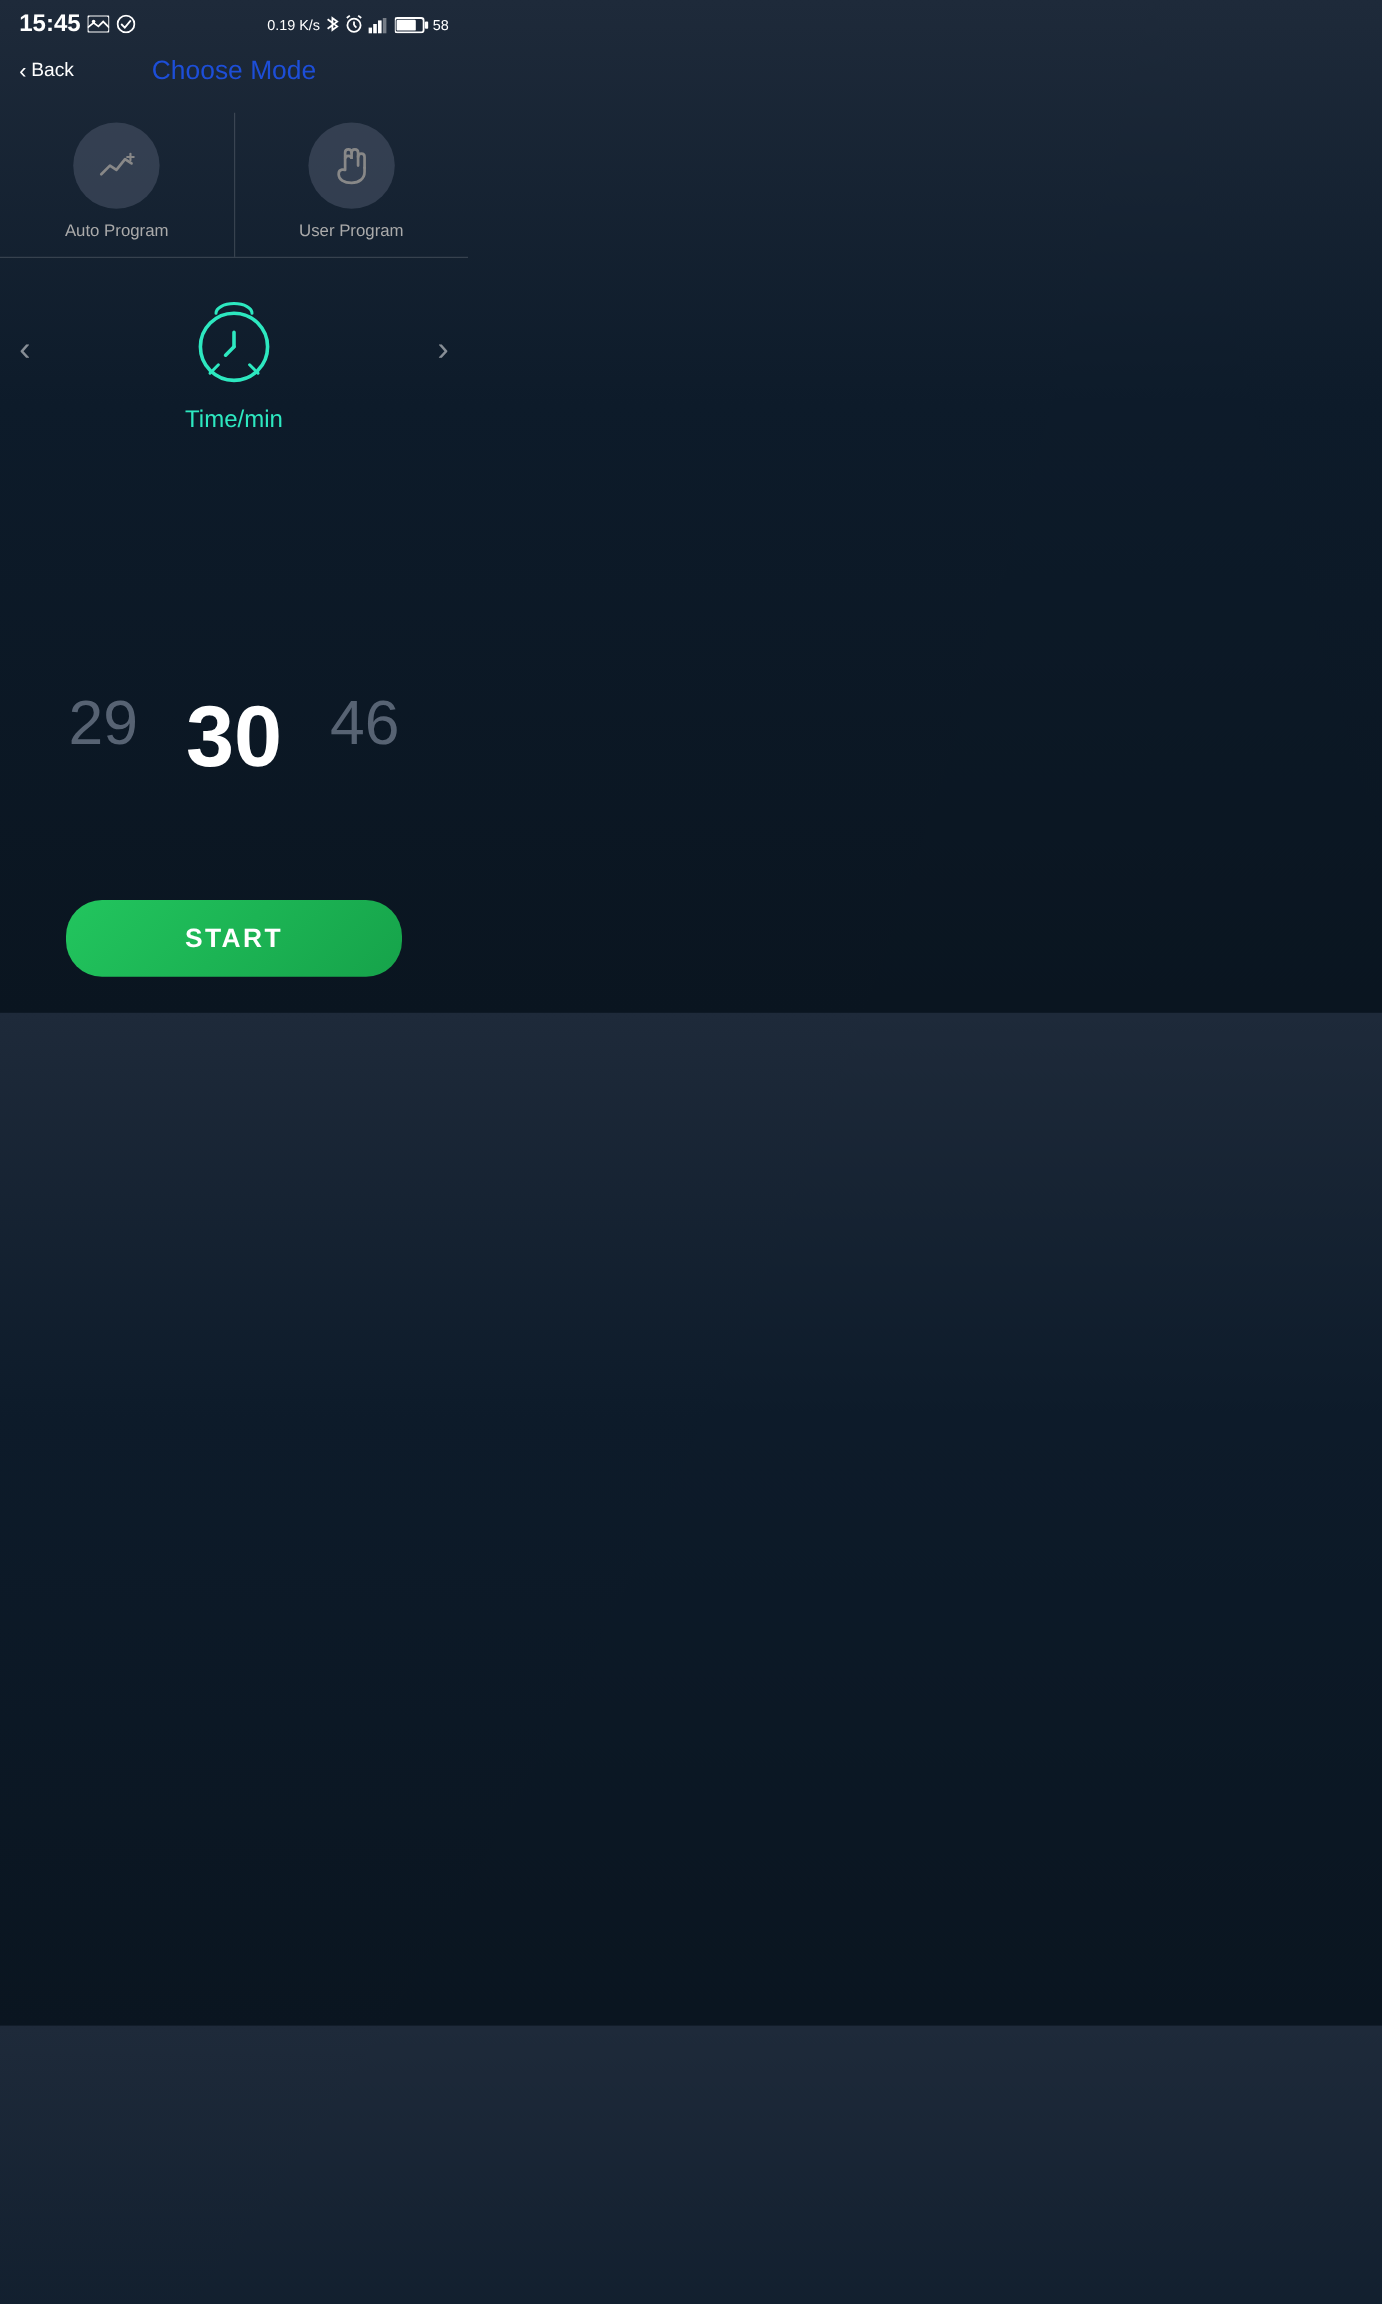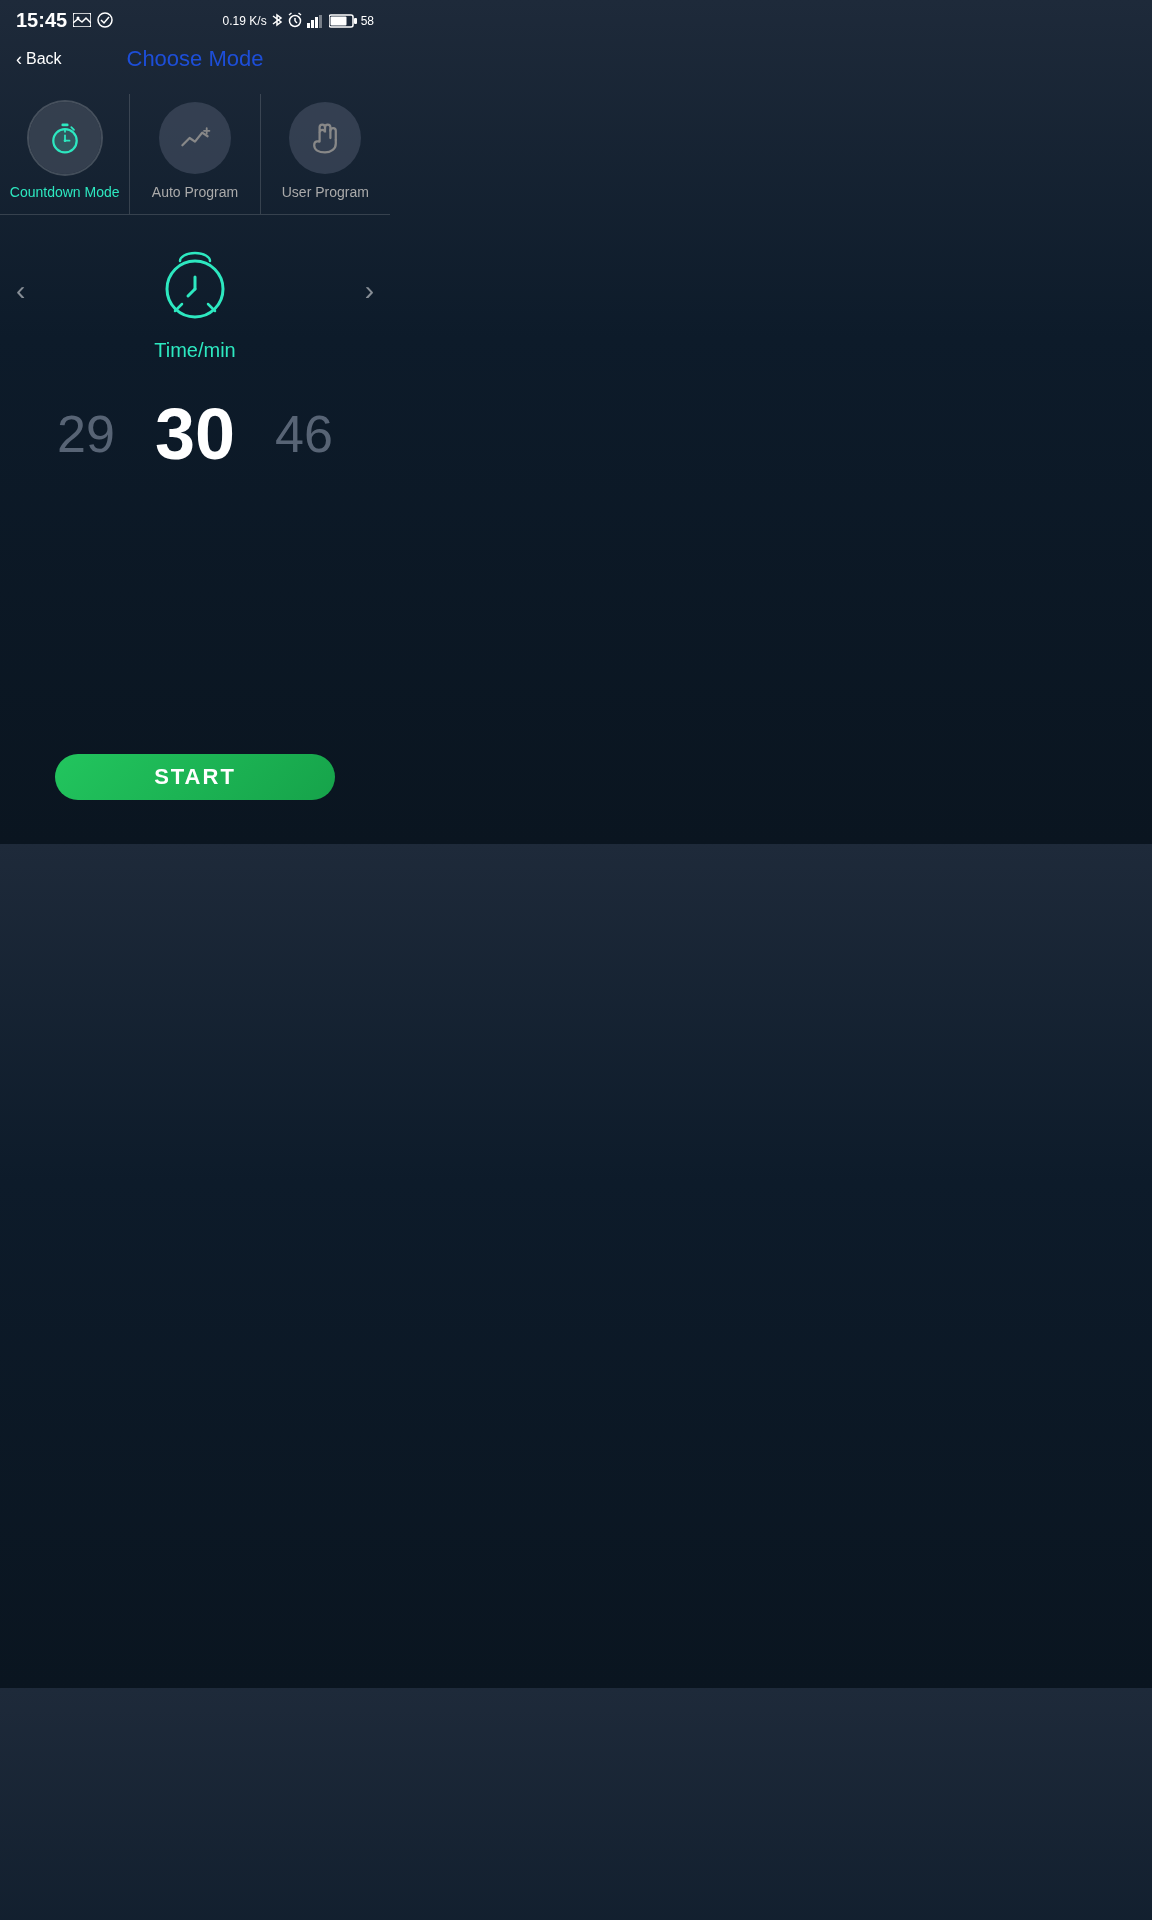--- a/index.html
+++ b/index.html
@@ -154,45 +154,46 @@
       cursor: pointer;
       user-select: none;
     }
 
     .nav-arrow-left { left: 16px; }
     .nav-arrow-right { right: 16px; }
 
     
     .number-picker {
       display: flex;
-      align-items: center;
+      align-items: flex-start;
       justify-content: center;
       gap: 40px;
+      margin-top: 180px;
     }
 
     .picker-num {
       font-size: 52px;
       font-weight: 300;
       color: rgba(180,190,210,0.45);
     }
 
     .picker-num.active {
       font-size: 72px;
       font-weight: 600;
       color: white;
     }
 
     
     .start-btn {
       position: absolute;
-      bottom: 44px;
+      bottom: 30px;
       left: 50%;
       transform: translateX(-50%);
       width: 280px;
-      height: 46px;
+      height: 64px;
       background: linear-gradient(135deg, #22c55e, #16a34a);
       border: none;
       border-radius: 30px;
       font-size: 22px;
       font-weight: 600;
       color: white;
       letter-spacing: 2px;
       cursor: pointer;
     }
 
@@ -253,35 +254,20 @@
 <div class="header">
   <div class="back-btn">
     <span class="back-chevron">‹</span>
     <span>Back</span>
   </div>
   <span class="header-title">Choose Mode</span>
 </div>
 
 <div class="mode-tabs">
 
-  <div class="mode-tab active">
-    <div class="mode-icon-circle">
-      <svg class="icon-svg" viewBox="0 0 40 40" fill="none">
-        <circle cx="20" cy="23" r="13" stroke="#2de8c0" stroke-width="2.5"></circle>
-        <circle cx="20" cy="23" r="13" fill="#2de8c0" fill-opacity="0.15"></circle>
-        <rect x="16" y="4" width="8" height="3" rx="1.5" fill="#2de8c0"></rect>
-        <line x1="20" y1="10" x2="20" y2="14" stroke="#2de8c0" stroke-width="2"></line>
-        <line x1="20" y1="23" x2="20" y2="17" stroke="#2de8c0" stroke-width="2" stroke-linecap="round"></line>
-        <line x1="20" y1="23" x2="25" y2="23" stroke="#2de8c0" stroke-width="2" stroke-linecap="round"></line>
-        <circle cx="20" cy="23" r="1.5" fill="#2de8c0"></circle>
-        <line x1="27" y1="8" x2="30" y2="11" stroke="#2de8c0" stroke-width="2" stroke-linecap="round"></line>
-      </svg>
-    </div>
-    <span class="mode-label">Countdown Mode</span>
-  </div>
 
   <div class="mode-tab">
     <div class="mode-icon-circle">
       <svg class="icon-svg" viewBox="0 0 40 40" fill="none">
         <polyline points="6,28 14,20 20,24 28,14 34,18" stroke="#888" stroke-width="2.5" fill="none" stroke-linecap="round" stroke-linejoin="round"></polyline>
         <line x1="30" y1="12" x2="36" y2="12" stroke="#888" stroke-width="2" stroke-linecap="round"></line>
         <line x1="33" y1="9" x2="33" y2="15" stroke="#888" stroke-width="2" stroke-linecap="round"></line>
       </svg>
     </div>
     <span class="mode-label">Auto Program</span>

